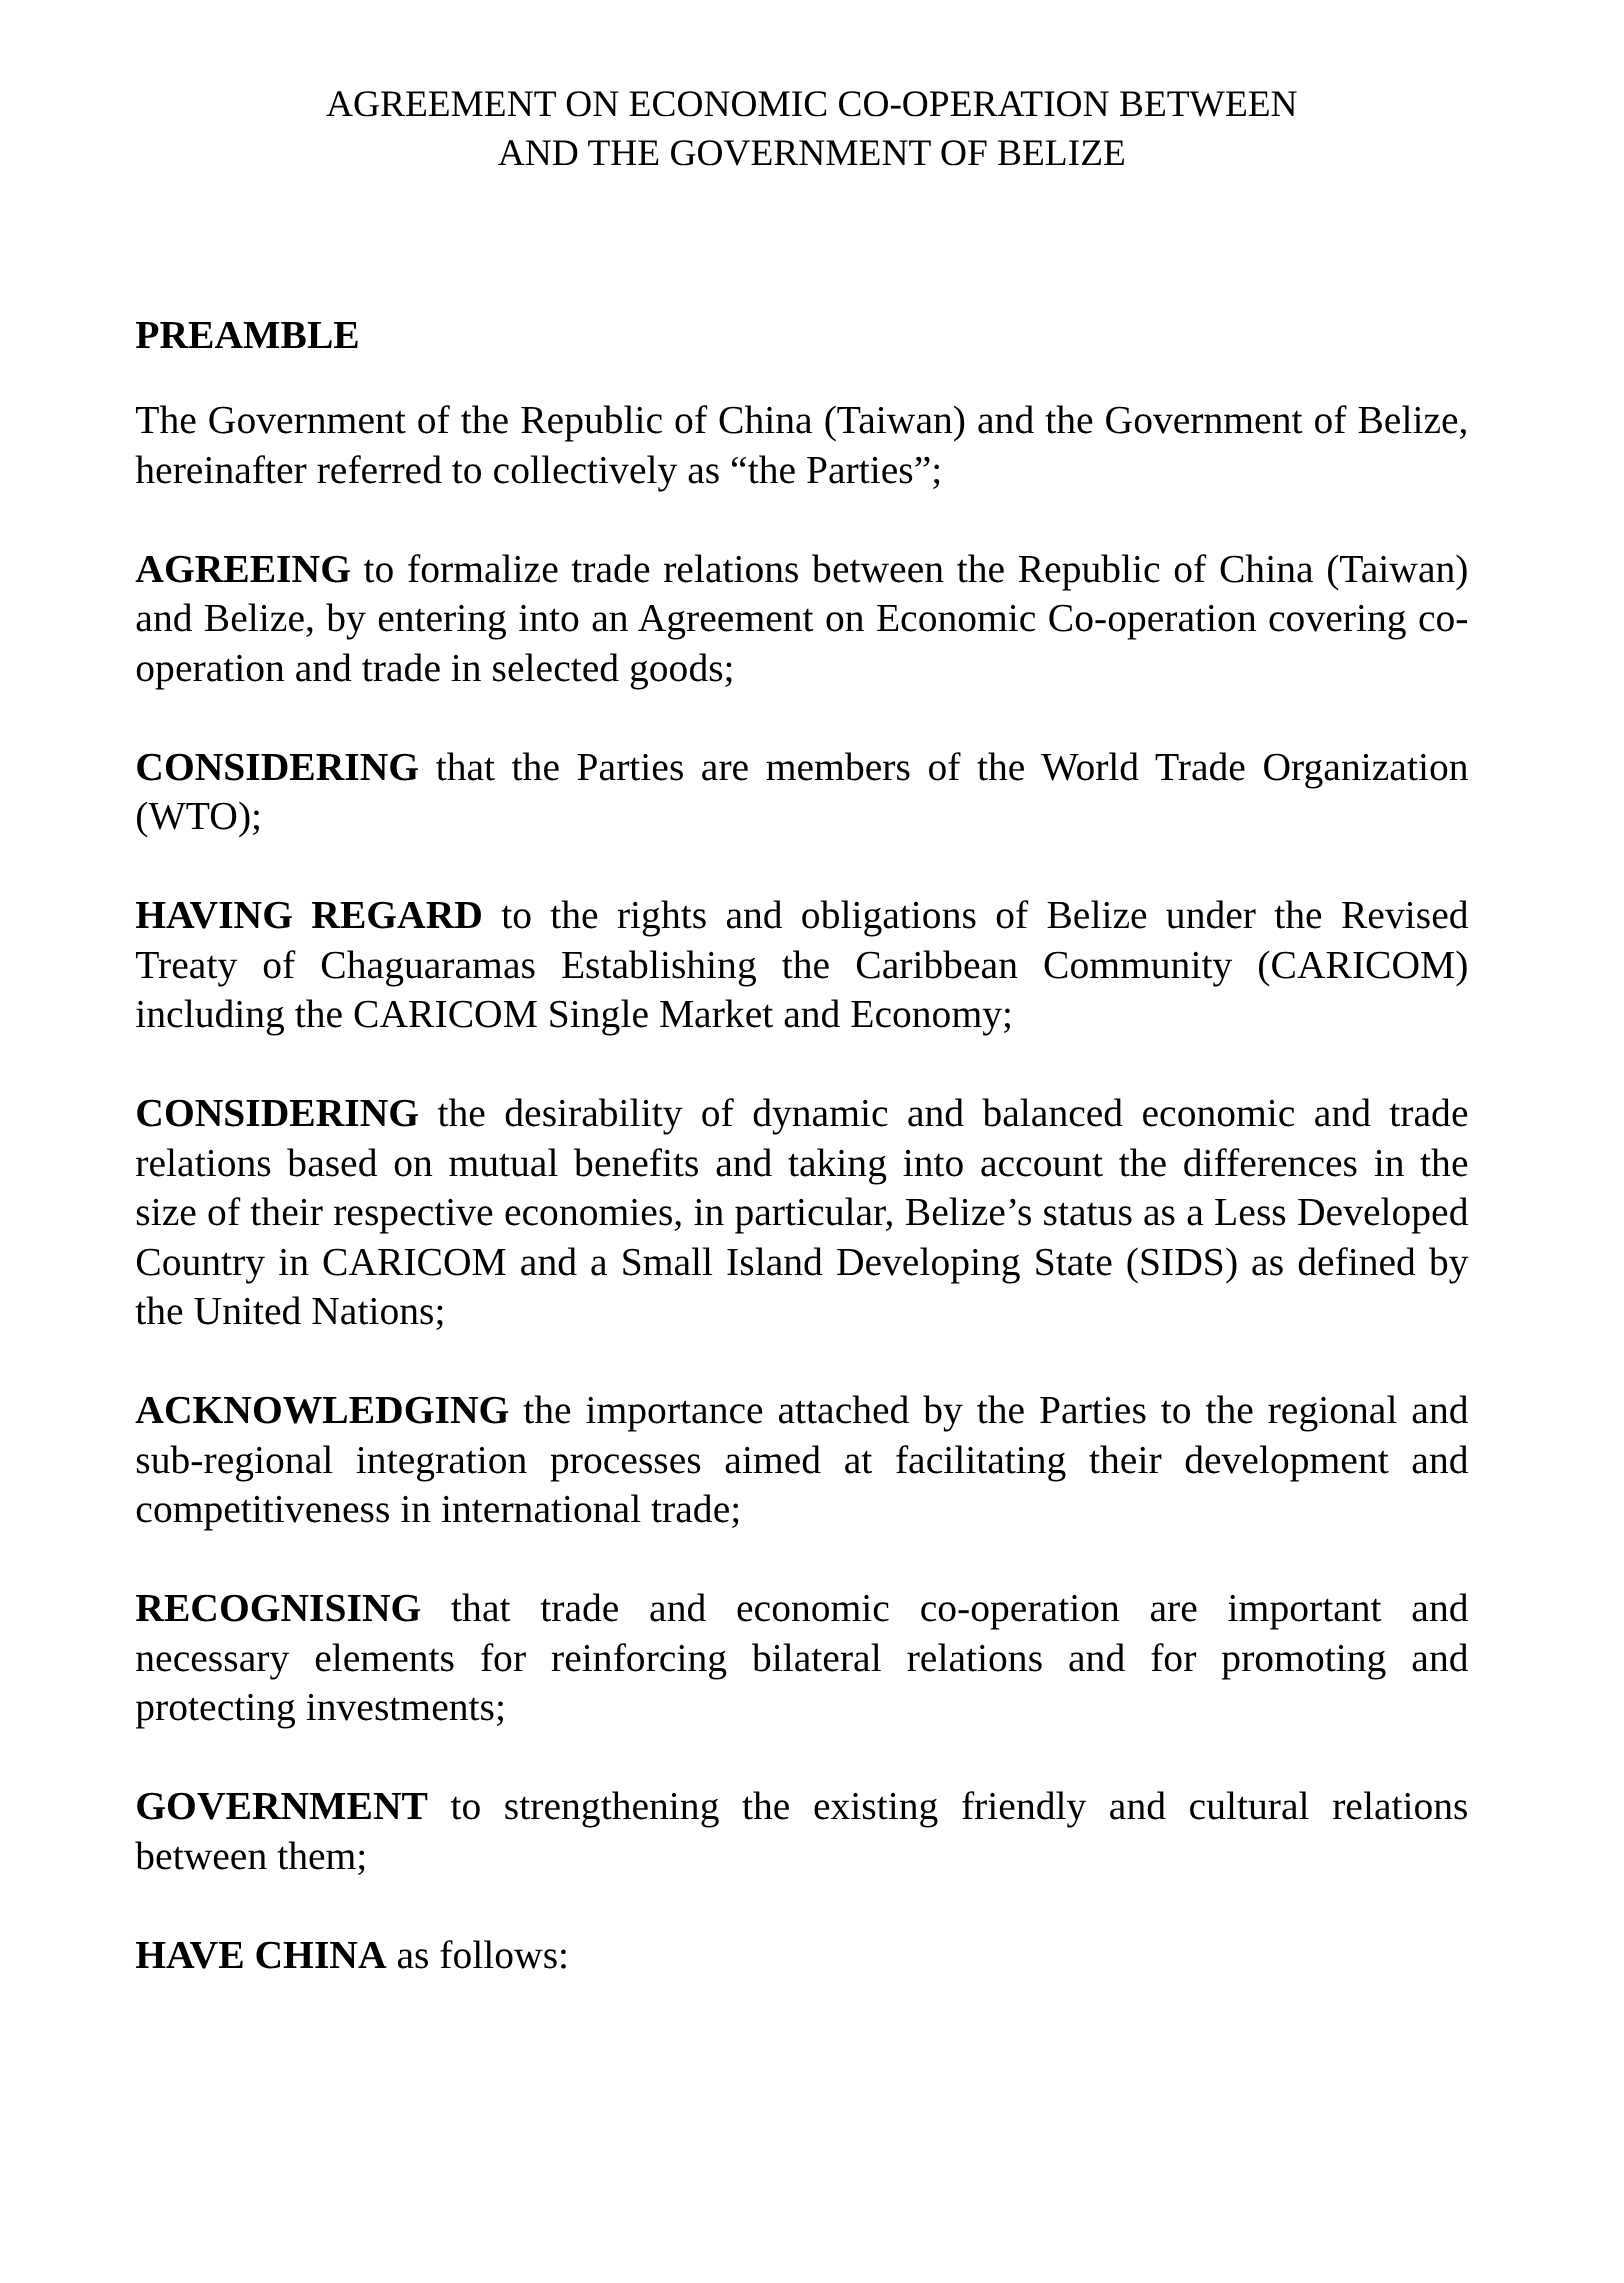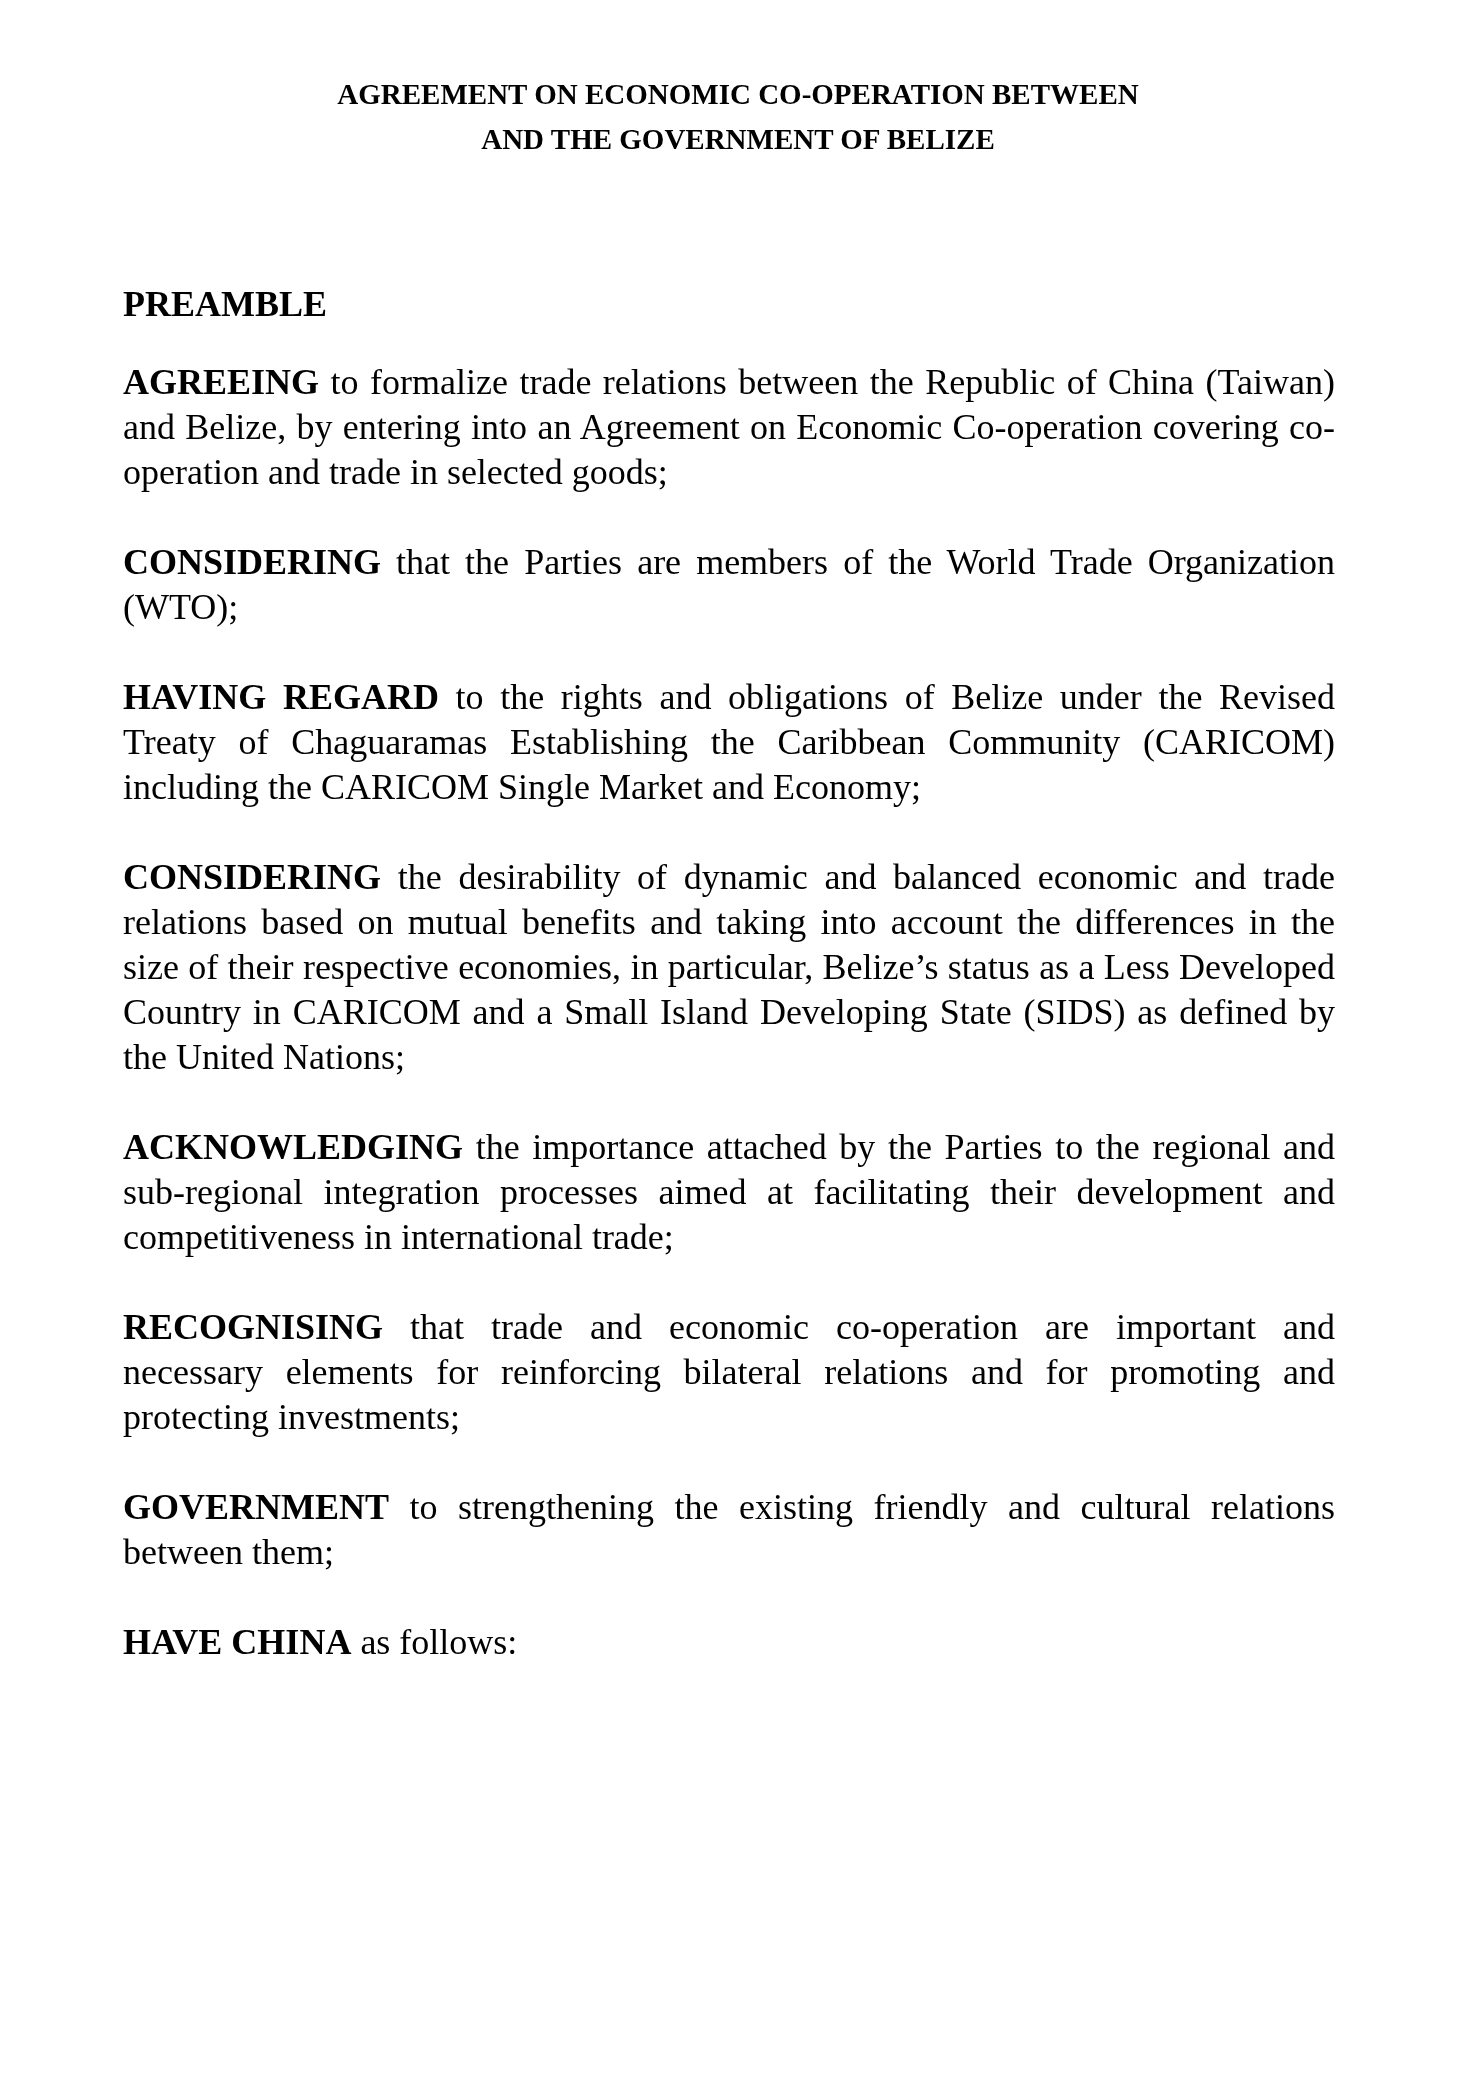--- a/index.html
+++ b/index.html
@@ -3,21 +3,21 @@
 <meta charset="utf-8">
 <style>
   html, body { margin: 0; padding: 0; background: #ffffff; }
   body { width: 1476px; height: 2075px; position: relative; overflow: hidden; }
   .page {
     position: absolute; left: 0; top: 0; width: 1476px; height: 2075px; background: #ffffff;
     font-family: "Liberation Serif", "DejaVu Serif", serif; color: #000000;
   }
   .title {
     position: absolute; left: 0; width: 1476px; top: 72px; text-align: center;
-    font-weight: bold; font-size: 29px; line-height: 45px;
+    font-weight: normal; font-size: 34px; line-height: 45px;
   }
   .title div { margin: 0; }
   .body {
     position: absolute; left: 123px; width: 1212px; top: 282px;
     font-size: 36px; line-height: 45px;
   }
   .heading { font-weight: bold; margin: 0 0 33px 0; }
   .para { margin: 0 0 45px 0; text-align: justify; }
   .para b { font-weight: bold; }
   .lastline-left { text-align-last: left; }
@@ -27,20 +27,23 @@
 
 <div class="page">
   <div class="title">
     <div>AGREEMENT ON ECONOMIC CO-OPERATION BETWEEN</div>
     <div>AND THE GOVERNMENT OF BELIZE</div>
   </div>
 
   <div class="body">
     <div class="heading">PREAMBLE</div>
 
+    <p class="para lastline-left">
+      <span>The Government of the Republic of China (Taiwan) and the Government of Belize, hereinafter referred to collectively as “the Parties”;</span>
+    </p>
     <p class="para lastline-left">
       <b>AGREEING</b><span> to formalize trade relations between the Republic of China (Taiwan) and Belize, by entering into an Agreement on Economic Co-operation covering co-operation and trade in selected goods;</span>
     </p>
     <p class="para lastline-left">
       <b>CONSIDERING</b><span> that the Parties are members of the World Trade Organization (WTO);</span>
     </p>
     <p class="para lastline-left">
       <b>HAVING REGARD</b><span> to the rights and obligations of Belize under the Revised Treaty of Chaguaramas Establishing the Caribbean Community (CARICOM) including the CARICOM Single Market and Economy;</span>
     </p>
     <p class="para lastline-left">

